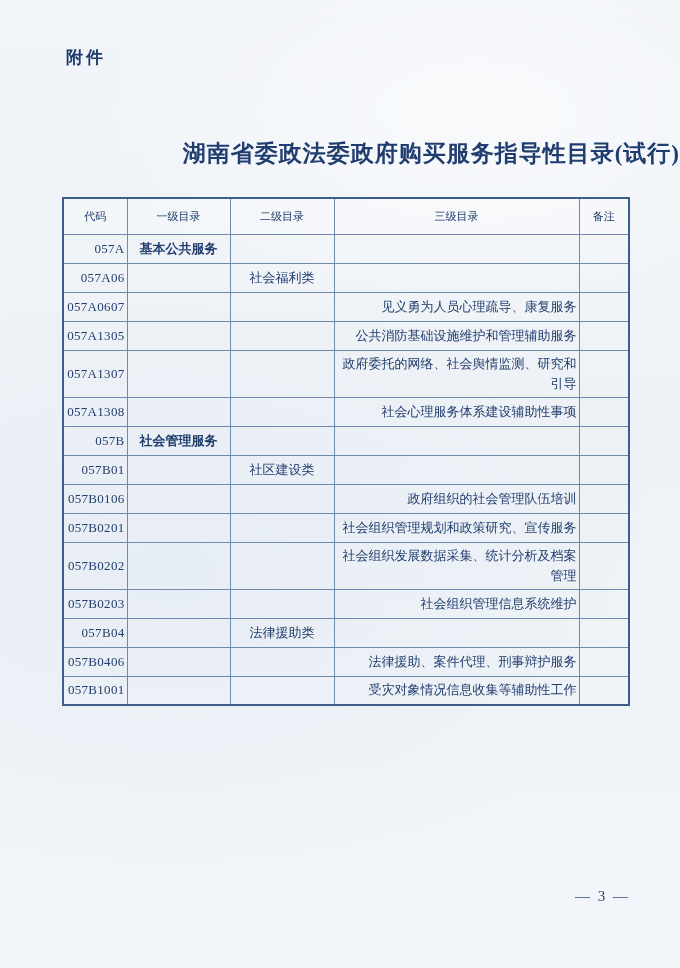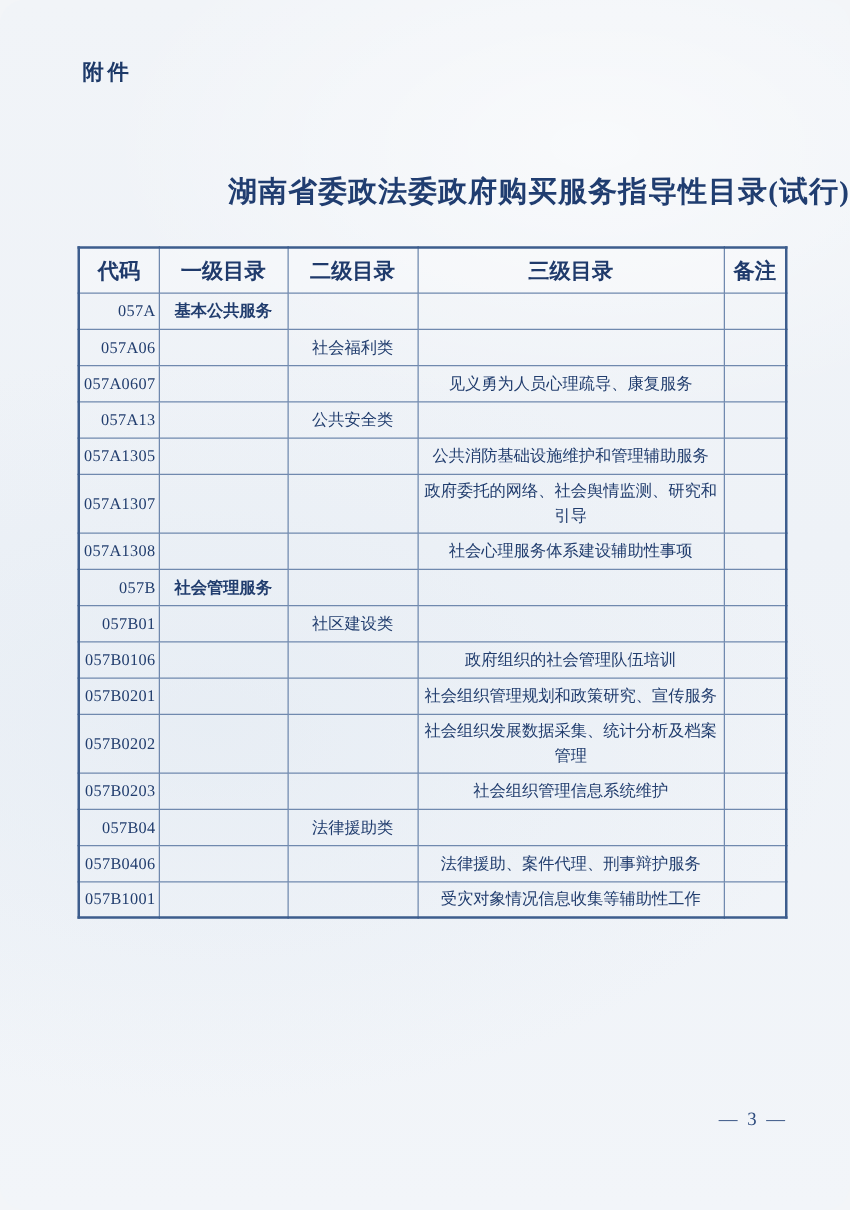--- a/index.html
+++ b/index.html
@@ -40,35 +40,35 @@
   table.directory th,
   table.directory td{
     border:1px solid #7089ae;
     box-sizing:border-box;
     vertical-align:middle;
     overflow:hidden;
   }
   table.directory{border:2px solid #3d5d8d;}
   table.directory th{
     height:36px;
-    font-size:17px;font-weight:bold;
+    font-size:11px;font-weight:normal;
     color:#1f3a6b;
     background:rgba(255,255,255,.25);
   }
   table.directory td{
     height:29px;
     font-size:13px;
     line-height:20px;
     padding:3px 2px;
     color:#213d6e;
   }
   td.col-code{text-align:right;font-size:13px;letter-spacing:.3px;}
   td.col-l1{text-align:center;font-weight:bold;font-size:13.5px;}
   td.col-l2{text-align:center;font-size:13.5px;}
-  td.col-l3{text-align:center;padding-left:7px;padding-right:2px;font-size:13px;}
+  td.col-l3{text-align:right;padding-left:7px;padding-right:2px;font-size:13px;}
   td.col-note{text-align:center;}
   .page-number{
     position:absolute;right:50px;top:888px;
     font-size:15px;letter-spacing:2px;
     color:#2c4a7d;
   }
 </style>
 </head>
 <body>
 
@@ -113,27 +113,20 @@
     </tr>
 
     <tr>
       <td class="col-code">057A0607</td>
       <td class="col-l1"></td>
       <td class="col-l2"></td>
       <td class="col-l3">见义勇为人员心理疏导、康复服务</td>
       <td class="col-note"></td>
     </tr>
 
-    <tr>
-      <td class="col-code">057A13</td>
-      <td class="col-l1"></td>
-      <td class="col-l2">公共安全类</td>
-      <td class="col-l3"></td>
-      <td class="col-note"></td>
-    </tr>
 
 
 
     <tr>
       <td class="col-code">057A1305</td>
       <td class="col-l1"></td>
       <td class="col-l2"></td>
       <td class="col-l3">公共消防基础设施维护和管理辅助服务</td>
       <td class="col-note"></td>
     </tr>

